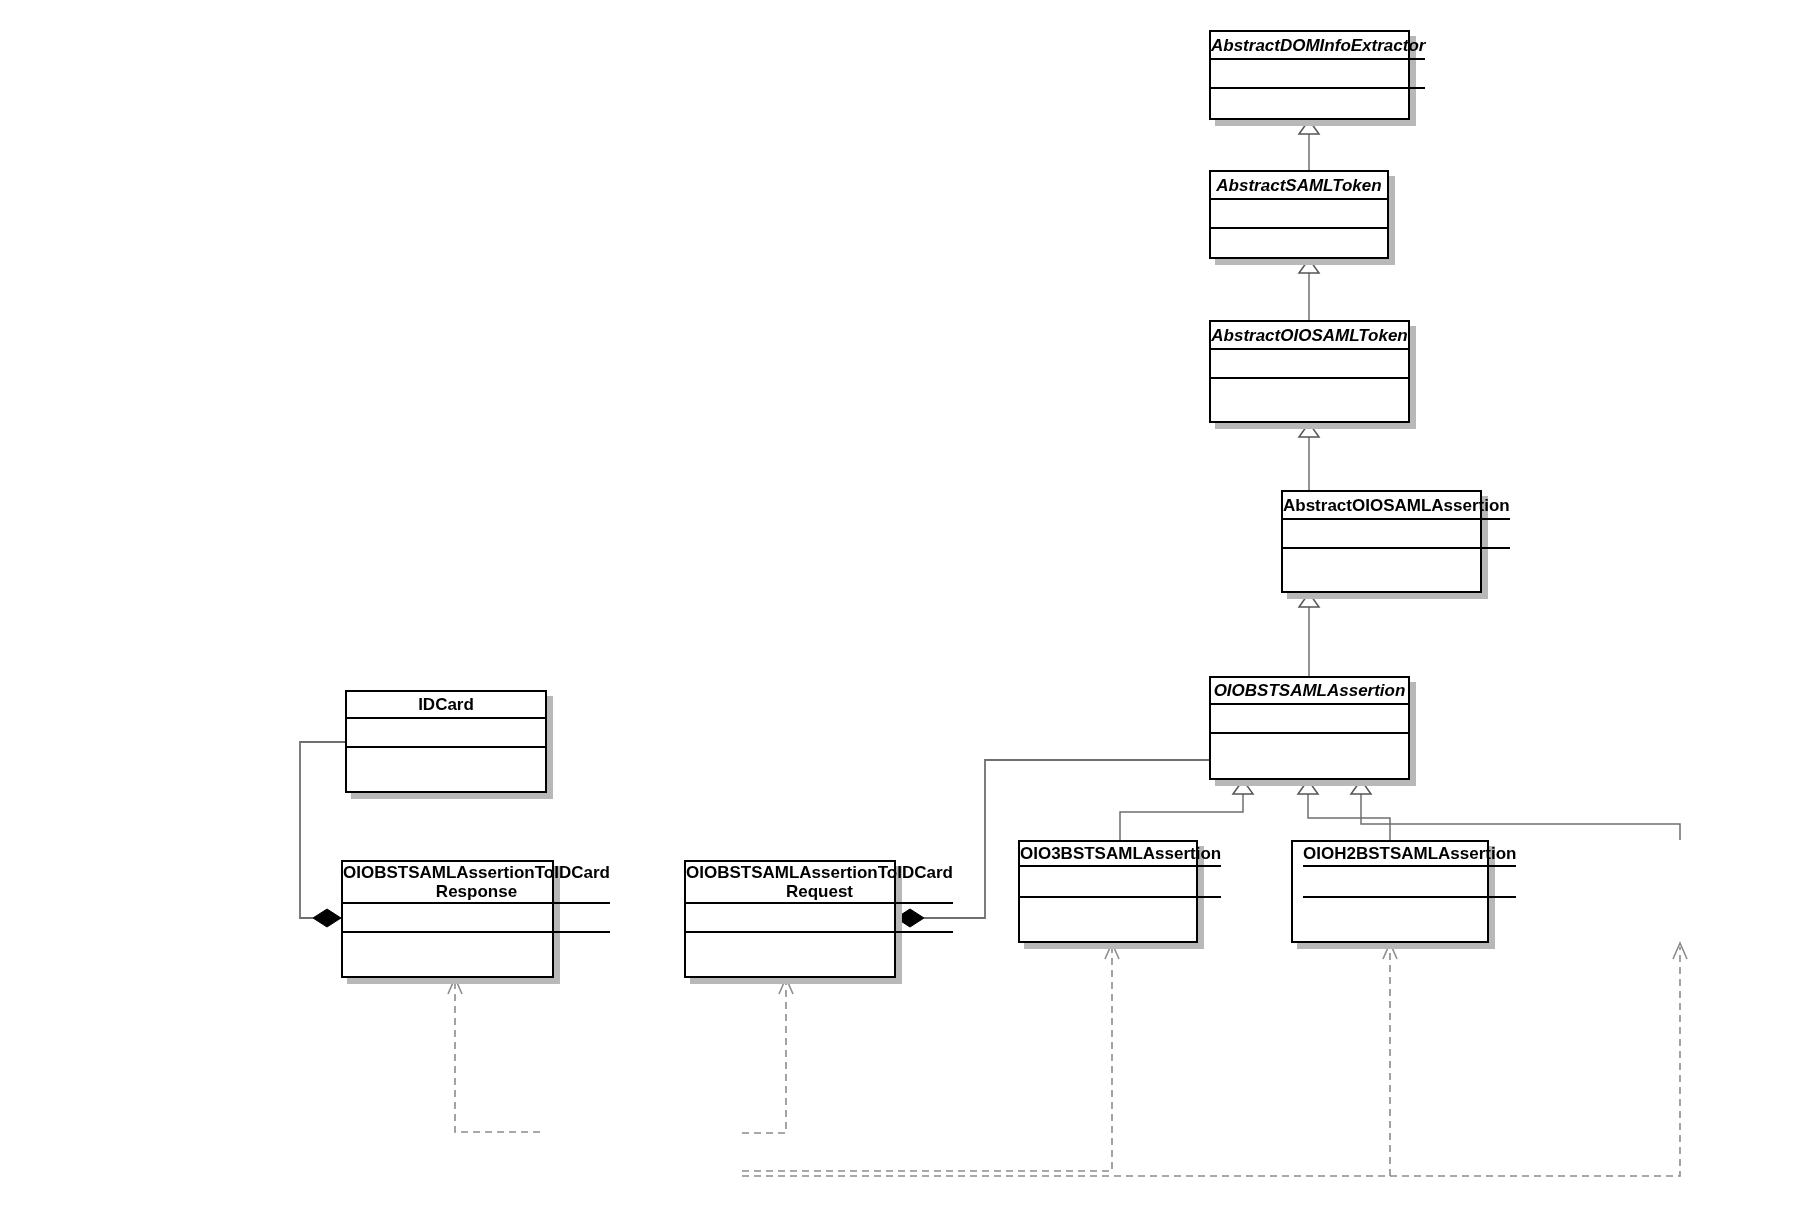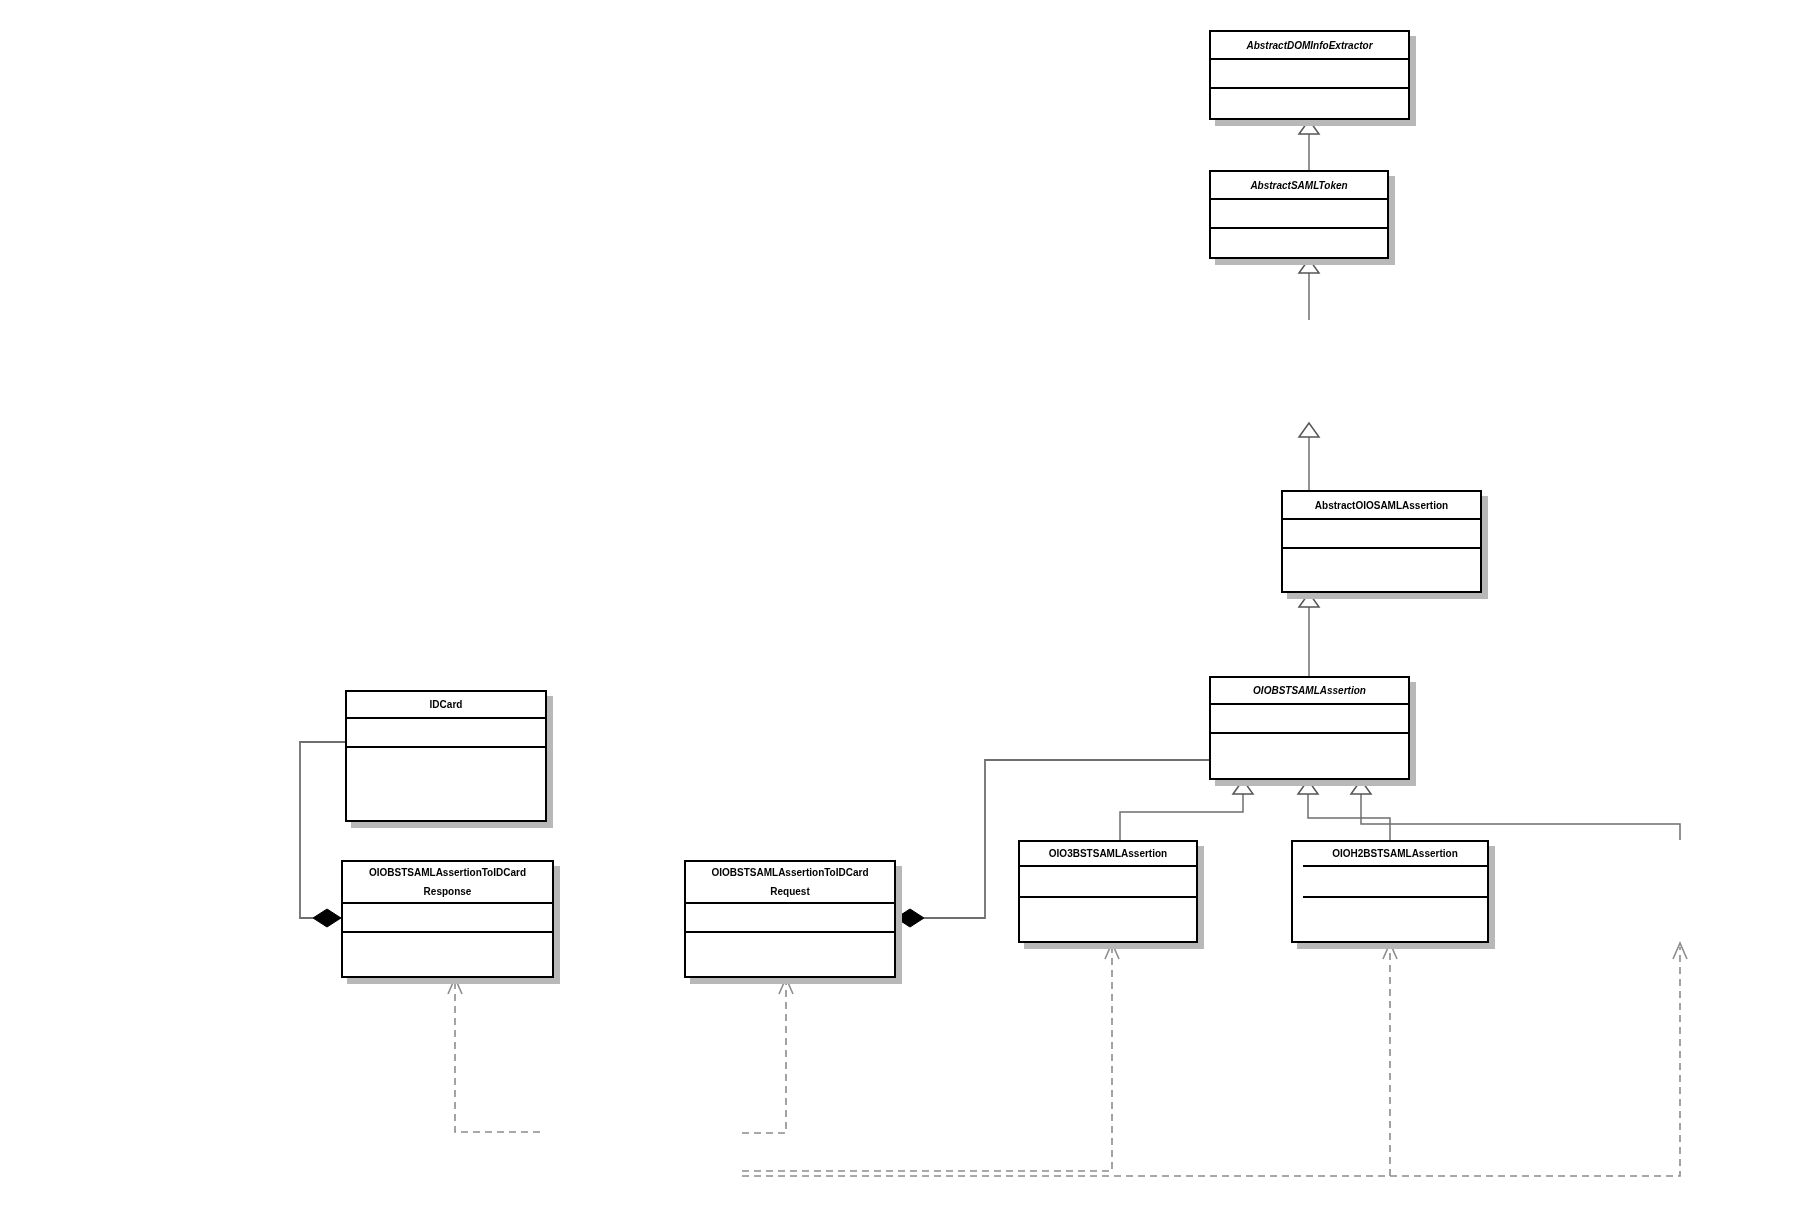--- a/index.html
+++ b/index.html
@@ -12,21 +12,21 @@
     box-sizing:border-box;
     background:#ffffff;
     border:2px solid #000000;
     box-shadow:6px 6px 0 0 #b8b8b8;
     z-index:2;
   }
   .compartment{box-sizing:border-box;}
   .c-title{
     border-bottom:2px solid #000000;
     display:flex;flex-direction:column;justify-content:center;align-items:center;
-    font-weight:bold;font-size:10px;line-height:19px;color:#000;
+    font-weight:bold;font-size:17px;line-height:19px;color:#000;
     text-align:center;white-space:nowrap;
   }
   .c-attrs{border-bottom:2px solid #000000;}
   .c-ops{}
   .uml-class.abstract .c-title{font-style:italic;}
 </style>
 </head>
 <body>
 
 <div id="canvas">
@@ -103,38 +103,45 @@
   </div>
 
   <div class="uml-class abstract" style="left:1209px;top:170px;width:180px;height:89px;grid-template-rows:28px 29px 1fr;">
     <div class="compartment c-title">
       <div>AbstractSAMLToken</div>
     </div>
     <div class="compartment c-attrs"></div>
     <div class="compartment c-ops"></div>
   </div>
 
+  <div class="uml-class abstract" style="left:1209px;top:320px;width:201px;height:103px;grid-template-rows:28px 29px 1fr;">
+    <div class="compartment c-title">
+      <div>AbstractOIOSAMLToken</div>
+    </div>
+    <div class="compartment c-attrs"></div>
+    <div class="compartment c-ops"></div>
+  </div>
 
   <div class="uml-class" style="left:1281px;top:490px;width:201px;height:103px;grid-template-rows:28px 29px 1fr;">
     <div class="compartment c-title">
       <div>AbstractOIOSAMLAssertion</div>
     </div>
     <div class="compartment c-attrs"></div>
     <div class="compartment c-ops"></div>
   </div>
 
   <div class="uml-class abstract" style="left:1209px;top:676px;width:201px;height:104px;grid-template-rows:27px 29px 1fr;">
     <div class="compartment c-title">
       <div>OIOBSTSAMLAssertion</div>
     </div>
     <div class="compartment c-attrs"></div>
     <div class="compartment c-ops"></div>
   </div>
 
-  <div class="uml-class" style="left:345px;top:690px;width:202px;height:132px;grid-template-rows:27px 29px 1fr;">
+  <div class="uml-class" style="left:345px;top:690px;width:202px;height:103px;grid-template-rows:27px 29px 1fr;">
     <div class="compartment c-title">
       <div>IDCard</div>
     </div>
     <div class="compartment c-attrs"></div>
     <div class="compartment c-ops"></div>
   </div>
 
   <div class="uml-class" style="left:341px;top:860px;width:213px;height:118px;grid-template-rows:42px 29px 1fr;">
     <div class="compartment c-title">
       <div>OIOBSTSAMLAssertionToIDCard</div>

